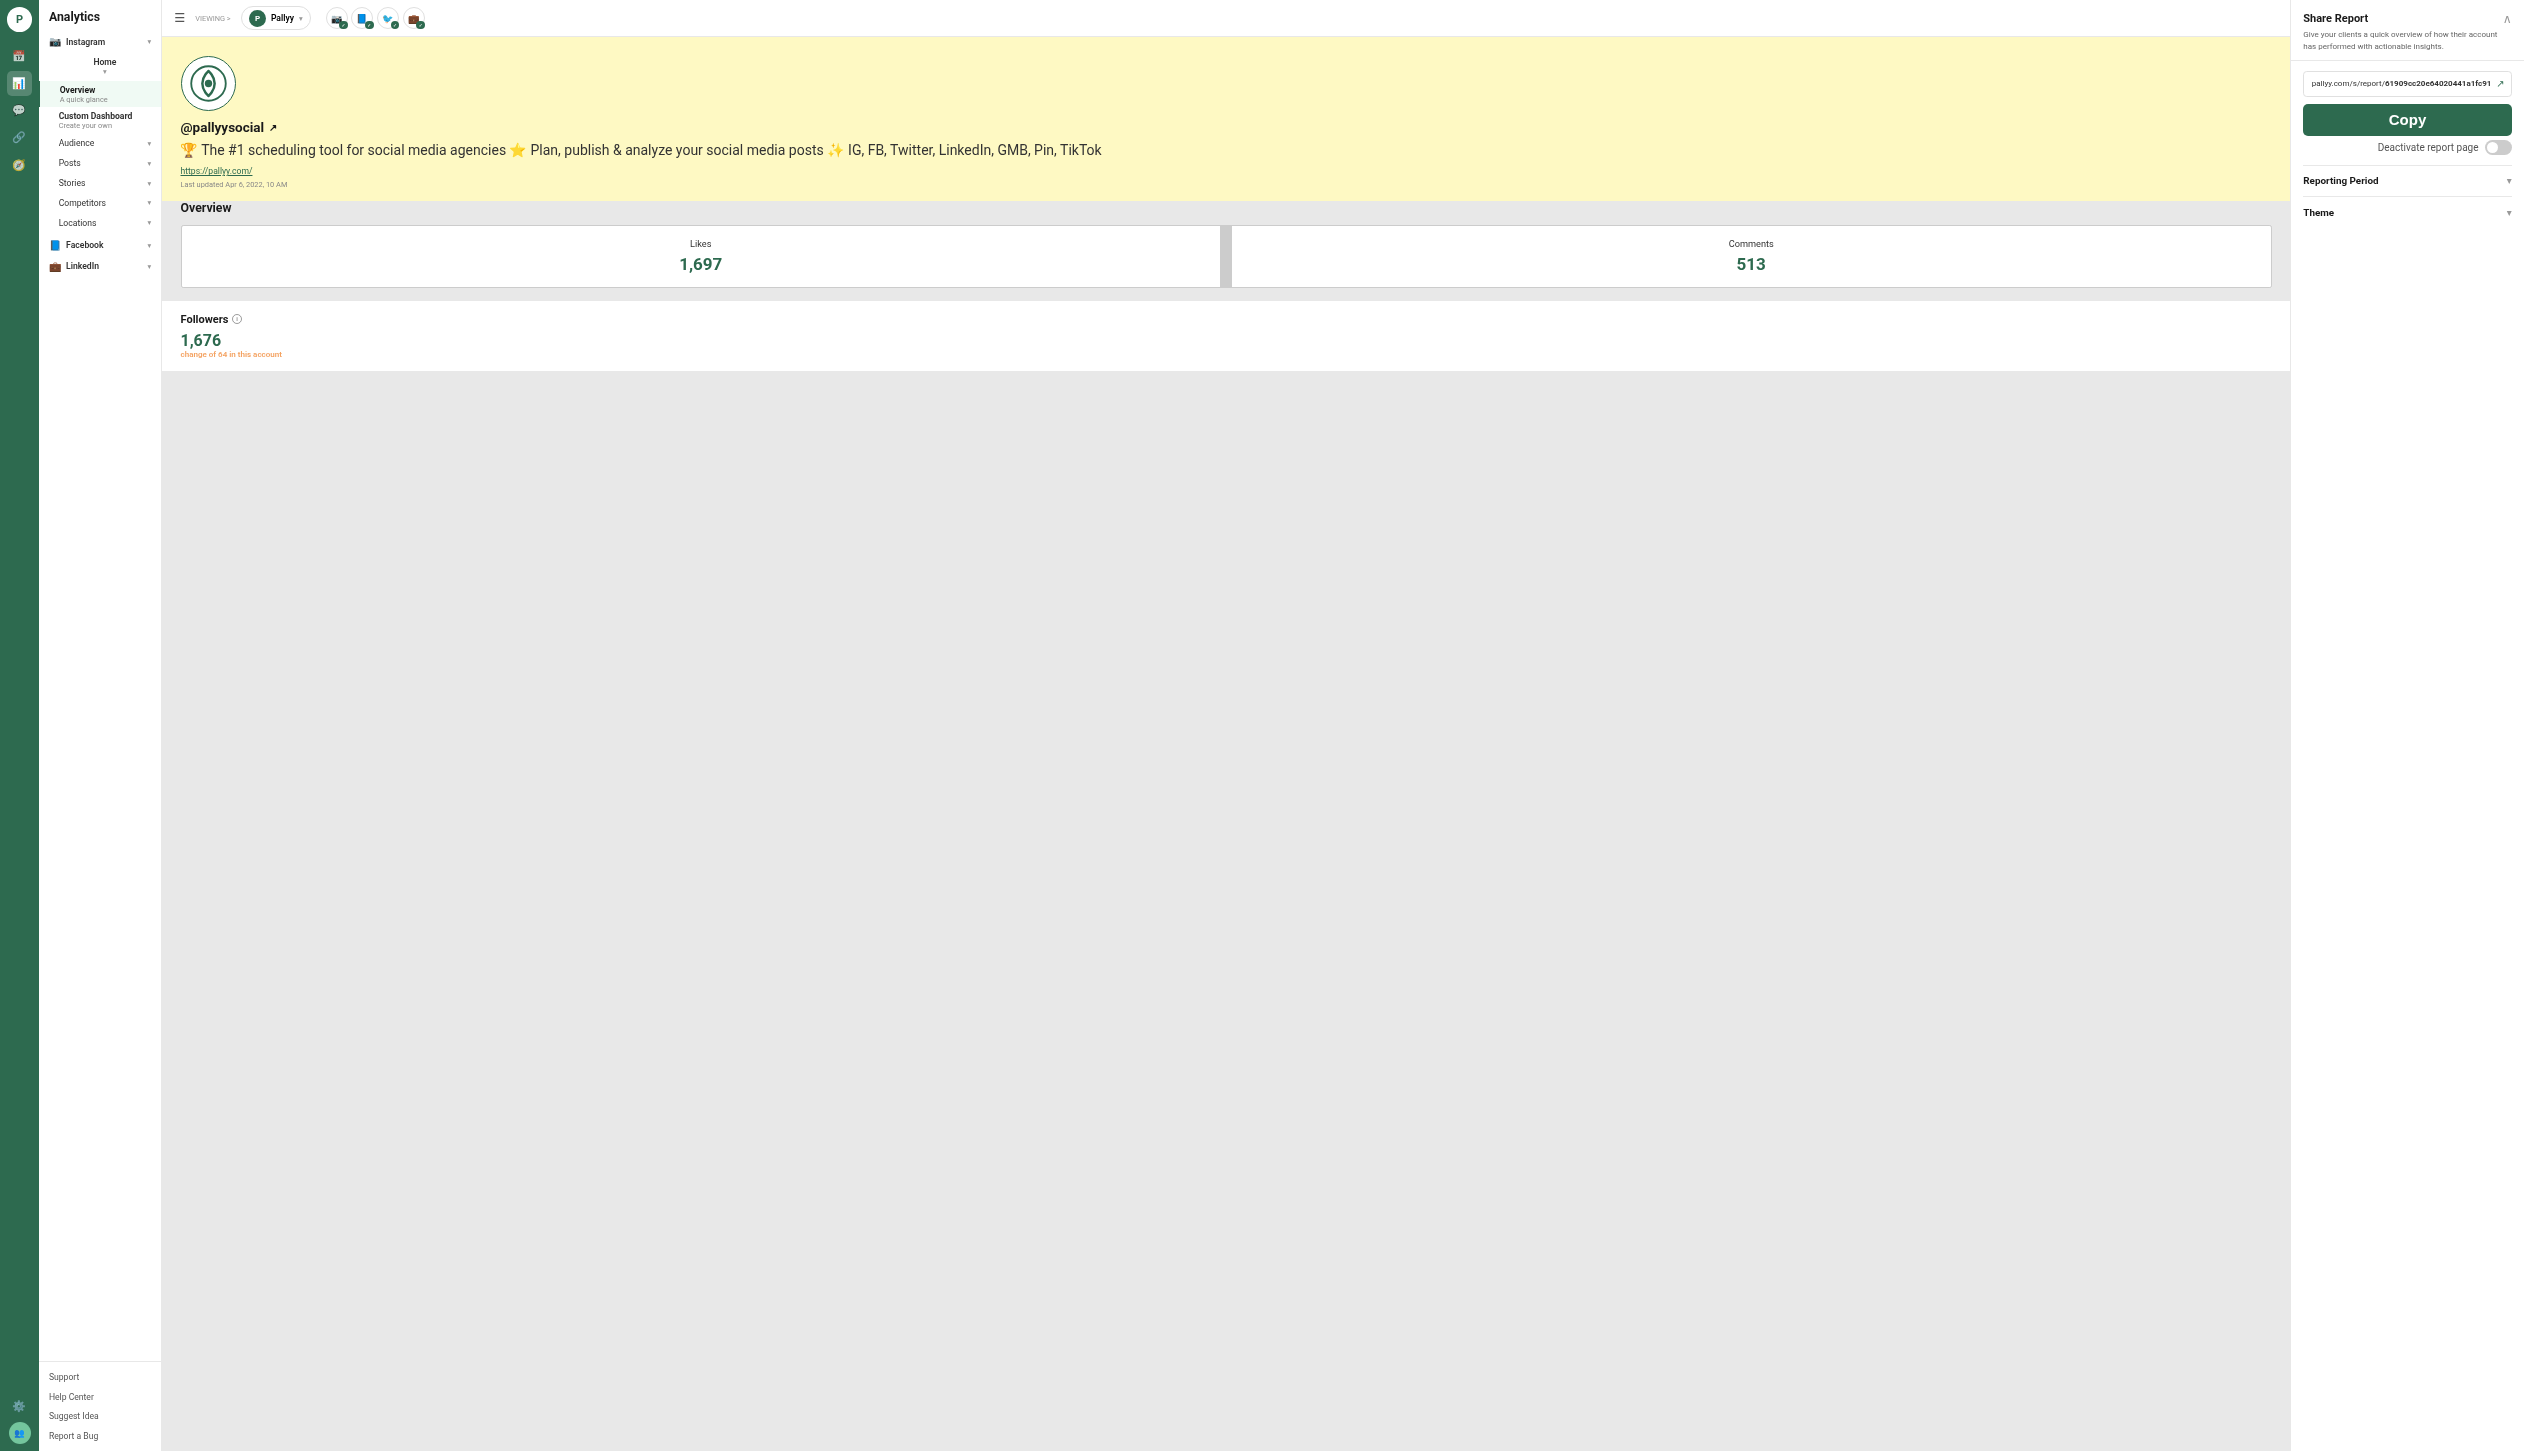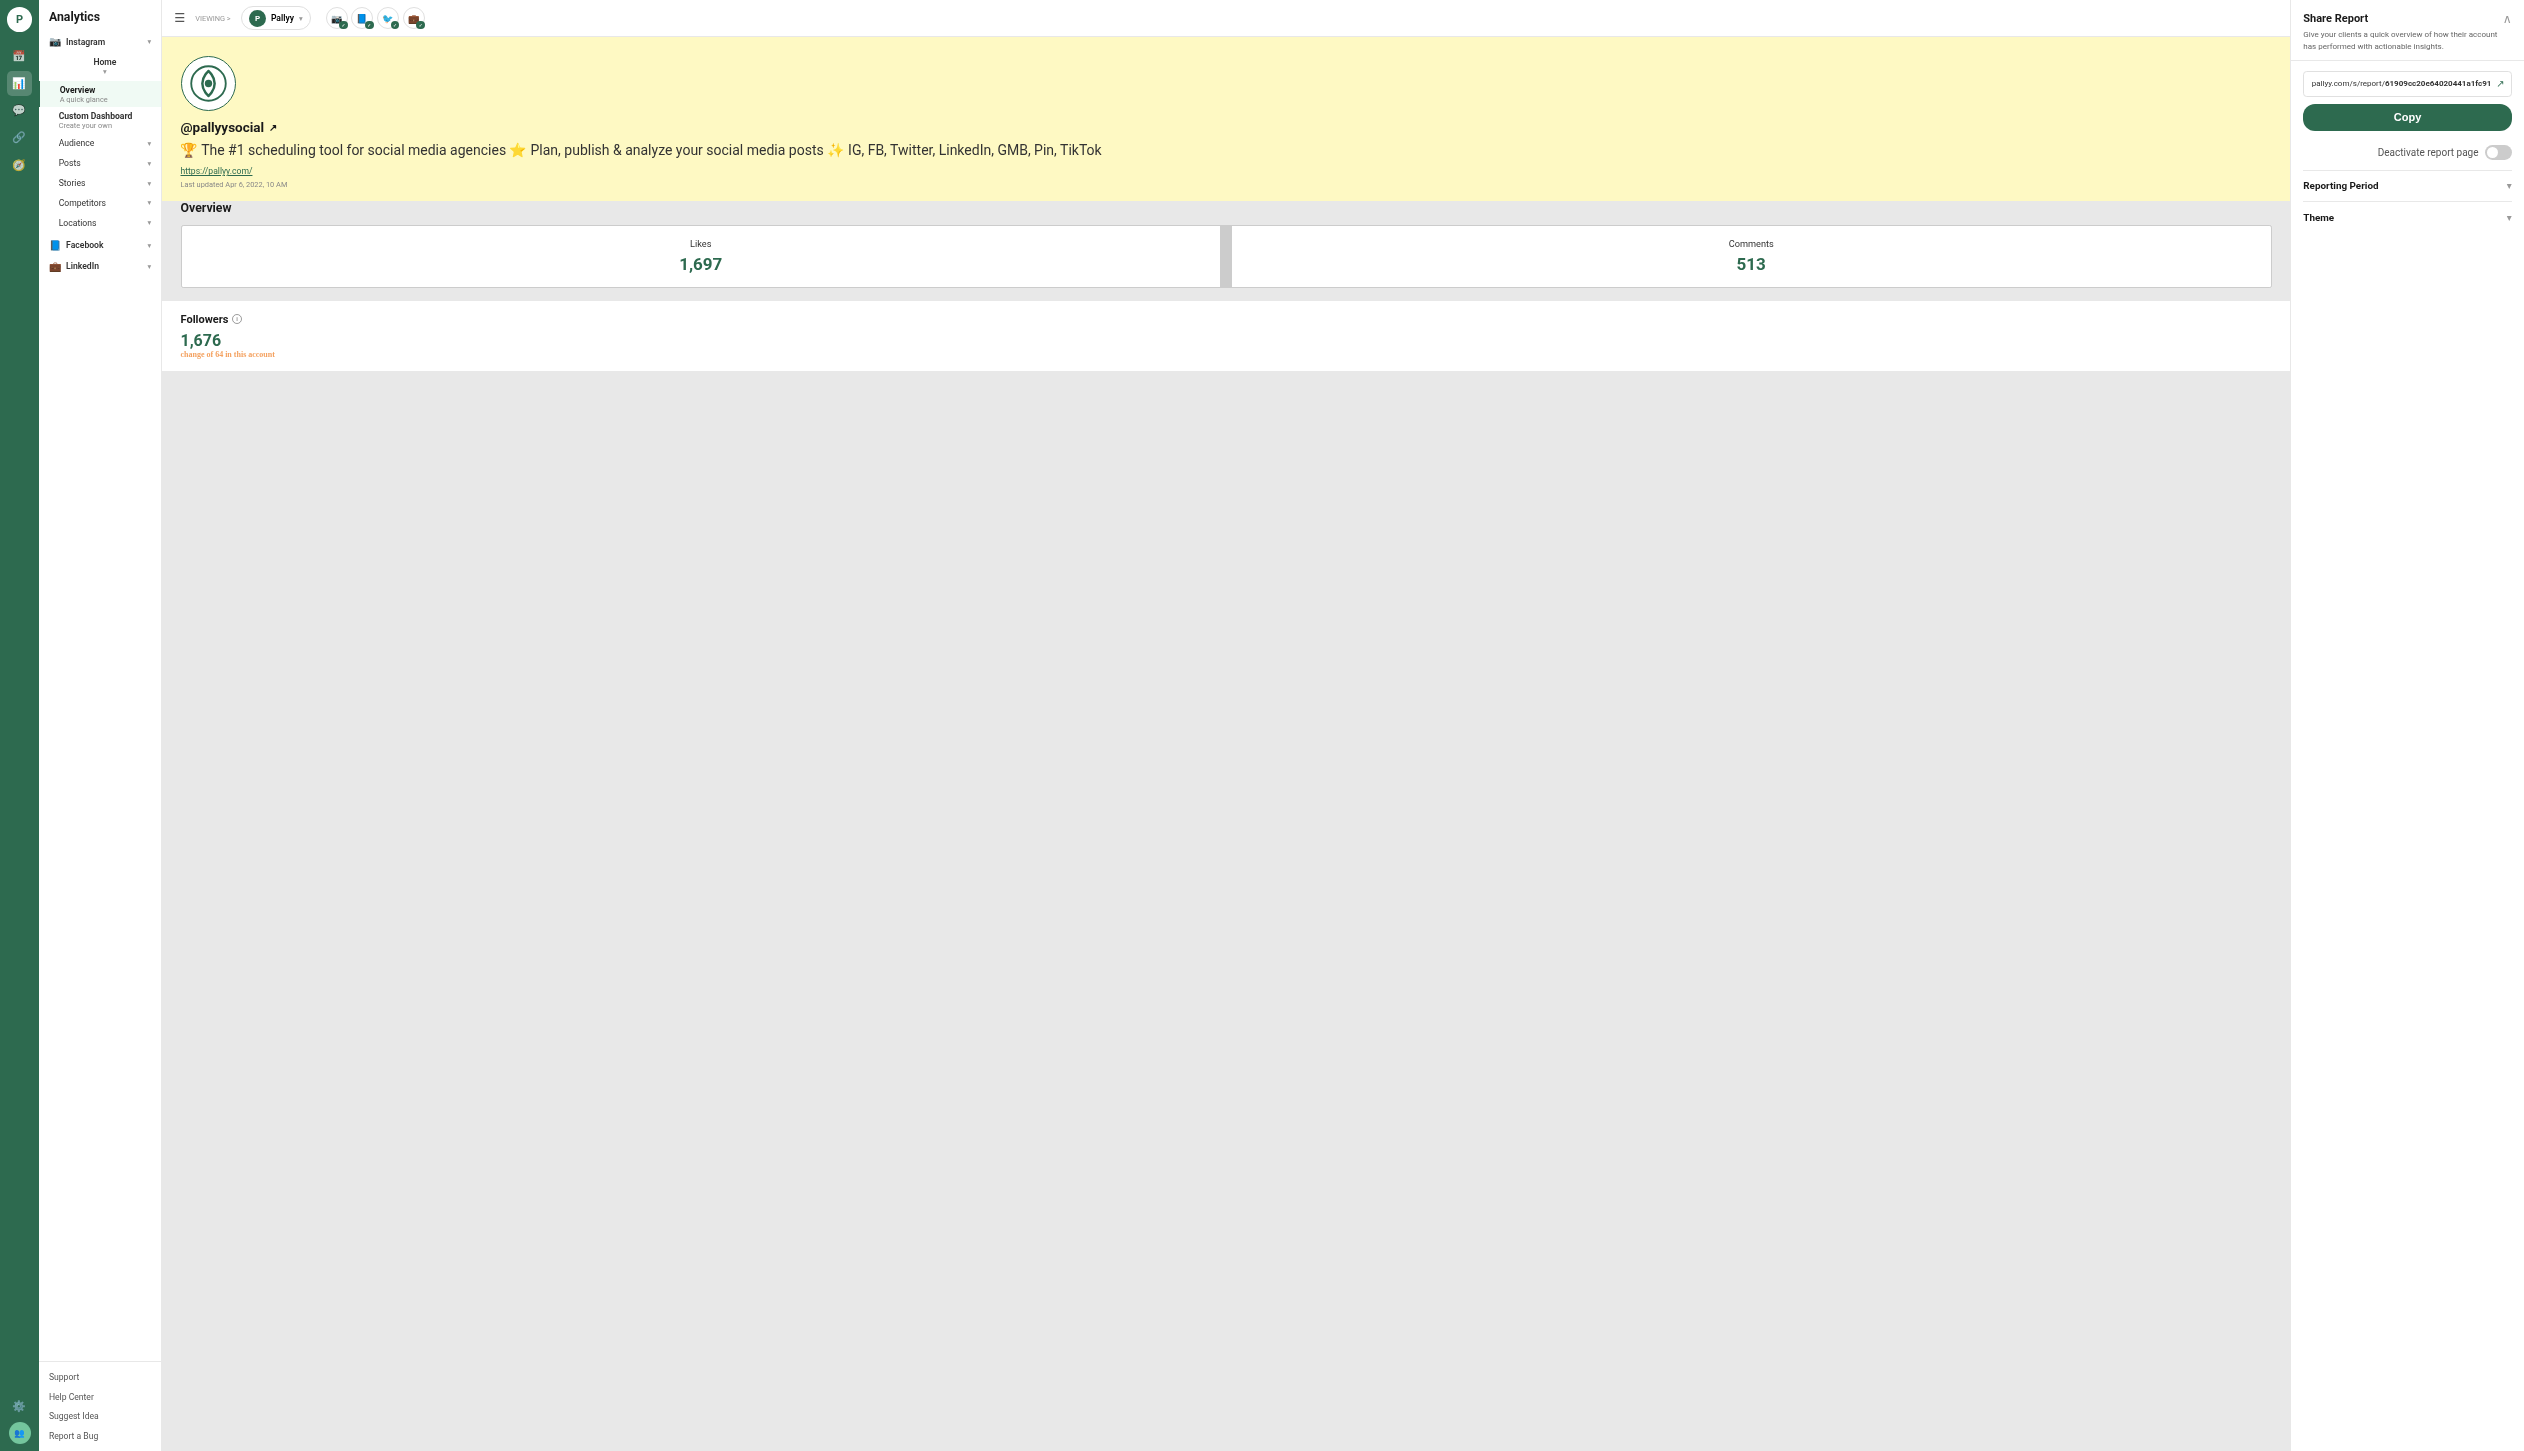--- a/index.html
+++ b/index.html
@@ -239,21 +239,21 @@
       font-size: 11px;
       font-weight: 700;
       color: #1a1a1a;
       display: flex;
       align-items: center;
       gap: 3.7px;
       margin-bottom: 4.9px;
     }
     .followers-count { font-size: 16px; font-weight: 700; color: #2d6a4f; }
     .followers-change { font-size: 8px; color: #555; }
-    .followers-change span { color: #f4a261; font-weight: 600; font-family: Liberation Serif, serif; }
+    .followers-change span { color: #f4a261; font-weight: 600; }
 
     
     .right-panel {
       width: 234px;
       background: #fff;
       border-left: 0.6px solid #e8e8e8;
       display: flex;
       flex-direction: column;
       overflow-y: auto;
       flex-shrink: 0;
@@ -281,26 +281,26 @@
     }
     .report-url-text { font-size: 8px; color: #333; flex: 1; }
     .report-url-text strong { font-weight: 700; }
     .external-link-icon { color: #2d6a4f; font-size: 9.9px; cursor: pointer; }
 
     .copy-btn {
       width: 100%;
       background: #2d6a4f;
       color: #fff;
       border: none;
-      border-radius: 12px;
+      border-radius: 5px;
       padding: 7.4px;
-      font-size: 11px;
+      font-size: 15px;
       font-weight: 600;
       cursor: pointer;
-      margin-bottom: 14px;
+      margin-bottom: 4px;
     }
 
     .deactivate-row {
       display: flex;
       align-items: center;
       justify-content: flex-end;
       gap: 6.2px;
       margin-bottom: 9.9px;
     }
     .deactivate-label { font-size: 10px; color: #555; }

